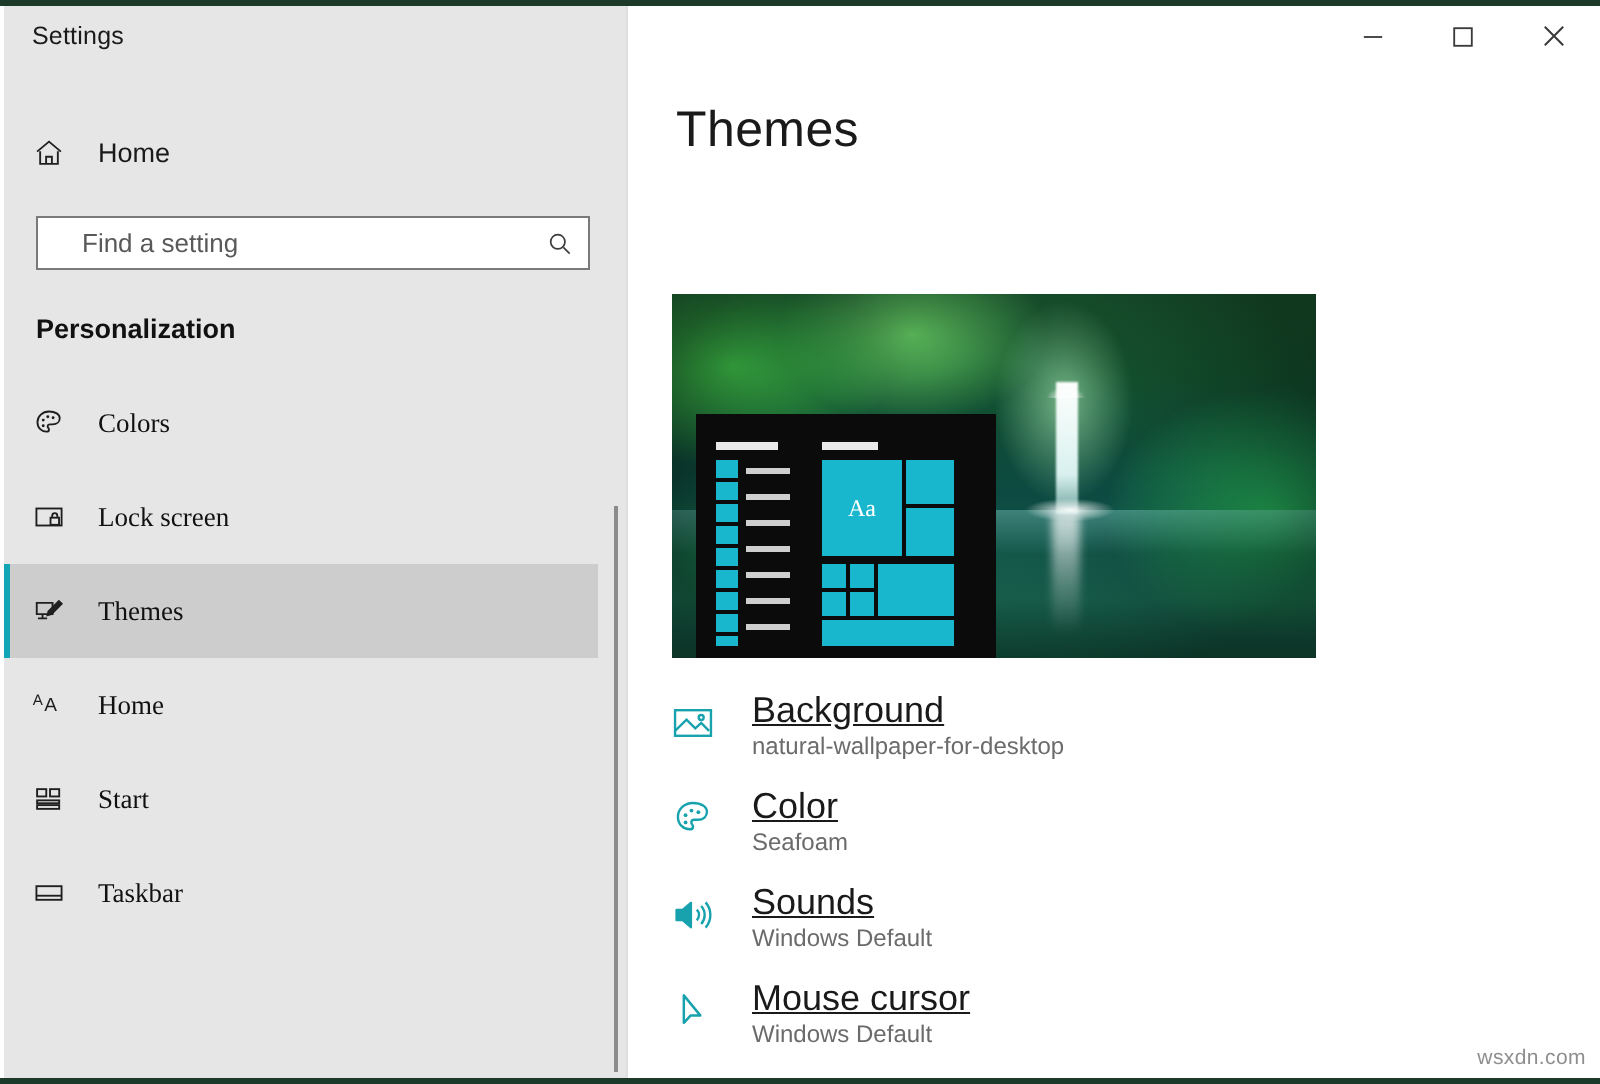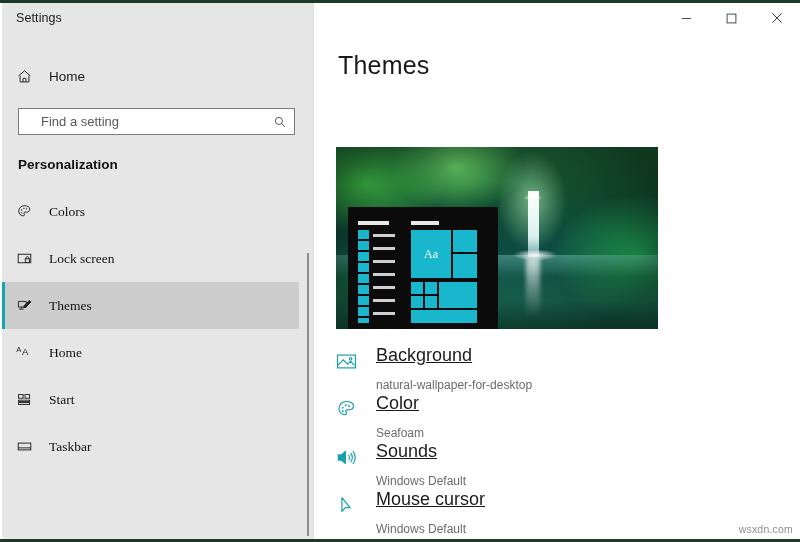--- a/index.html
+++ b/index.html
@@ -330,21 +330,21 @@
   .srow .t1 {
     font-size: 18px;
     color: #1a1a1a;
     line-height: 17px;
     text-decoration: underline;
   }
   .srow .t2 {
     font-size: 12px;
     color: #6b6b6b;
     line-height: 17px;
-    margin-top: 13px;
+    margin-top: 1px;
   }
 
   
   #watermark {
     position: absolute;
     right: 7px; bottom: 4px;
     font-size: 10.5px;
     color: #8e8e8e;
     letter-spacing: .2px;
   }

